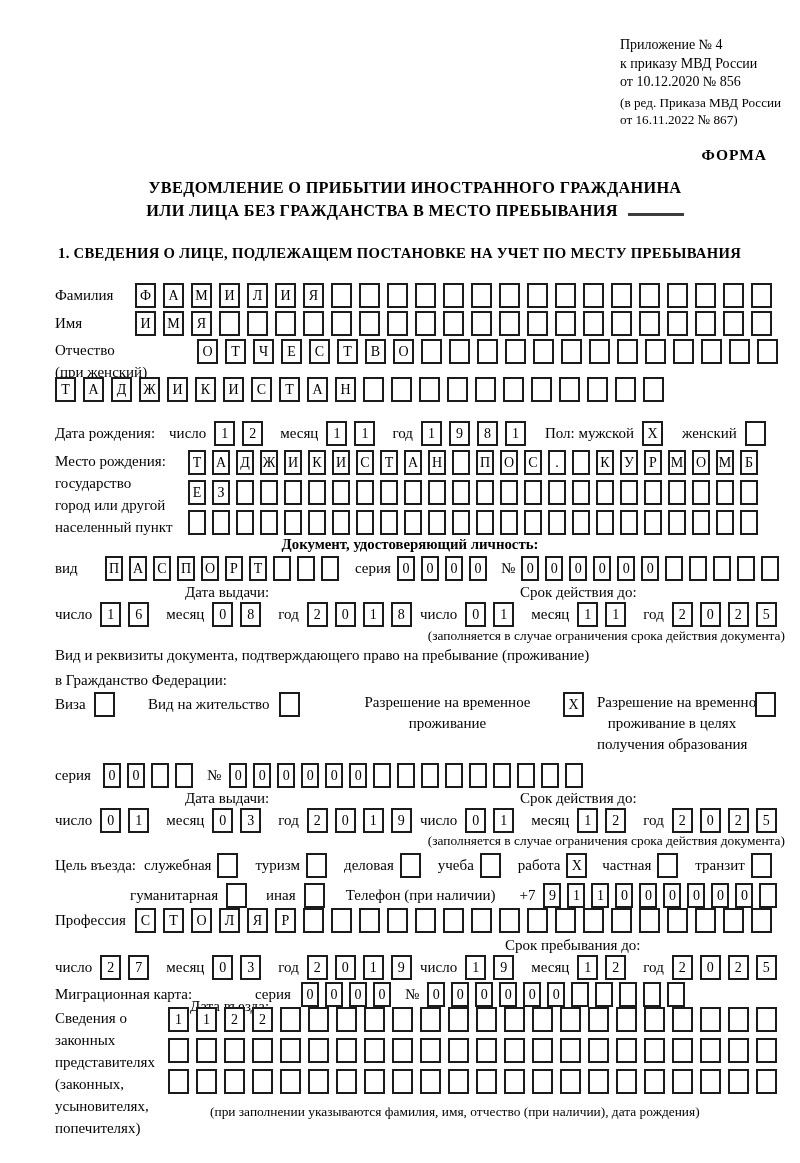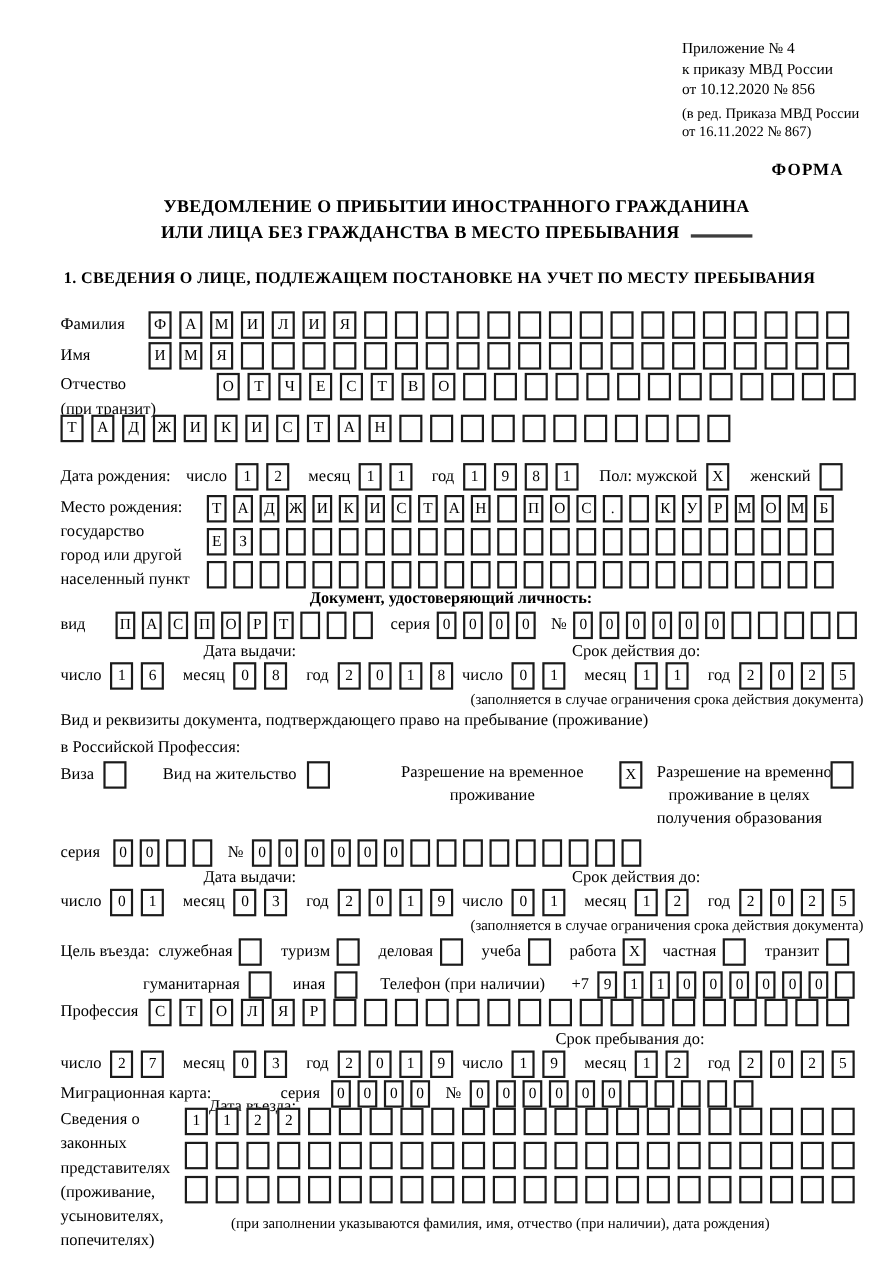--- a/index.html
+++ b/index.html
@@ -99,21 +99,21 @@
         <span class="cell"></span>
         <span class="cell"></span>
         <span class="cell"></span>
         <span class="cell"></span>
       </span>
   </div>
 
   <div class="row" style="left:55px;top:339px;">
     <span class="lblcol" style="width:142px;">
       <span>Отчество</span>
-      <span>(при транзит)</span>
+      <span>(при женский)</span>
     </span>
     <span class="cells">
         <span class="cell">О</span>
         <span class="cell">Т</span>
         <span class="cell">Ч</span>
         <span class="cell">Е</span>
         <span class="cell">С</span>
         <span class="cell">Т</span>
         <span class="cell">В</span>
         <span class="cell">О</span>
@@ -353,21 +353,21 @@
     <span class="cells">
         <span class="cell">2</span>
         <span class="cell">0</span>
         <span class="cell">2</span>
         <span class="cell">5</span>
       </span>
   </div>
   <div class="abs small" style="right:15px;top:627px;">(заполняется в случае ограничения срока действия документа)</div>
 
   <div class="abs" style="left:55px;top:647px;">Вид и реквизиты документа, подтверждающего право на пребывание (проживание)</div>
-  <div class="abs" style="left:55px;top:672px;">в Российской Профессия:</div>
+  <div class="abs" style="left:55px;top:672px;">в Гражданство Федерации:</div>
 
   <div class="row" style="left:55px;top:692px;">
     <span class="lbl mr8">Виза</span>
     <span class="cells">
         <span class="cell"></span>
       </span>
   </div>
   <div class="row" style="left:148px;top:692px;">
     <span class="lbl mr10">Вид на жительство</span>
     <span class="cells">
@@ -614,21 +614,21 @@
         <span class="cell sm"></span>
         <span class="cell sm"></span>
       </span>
   </div>
 
   <div class="row" style="left:55px;top:1007px;">
     <span class="lblcol" style="width:113px;line-height:22px;">
       <span>Сведения о</span>
       <span>законных</span>
       <span>представителях</span>
-      <span>(проживание,</span>
+      <span>(законных,</span>
       <span>усыновителях,</span>
       <span>попечителях)</span>
     </span>
     <span style="display:flex;flex-direction:column;">
       <span class="cells" style="margin-bottom:6px;">
           <span class="cell">1</span>
           <span class="cell">1</span>
           <span class="cell">2</span>
           <span class="cell">2</span>
           <span class="cell"></span>

